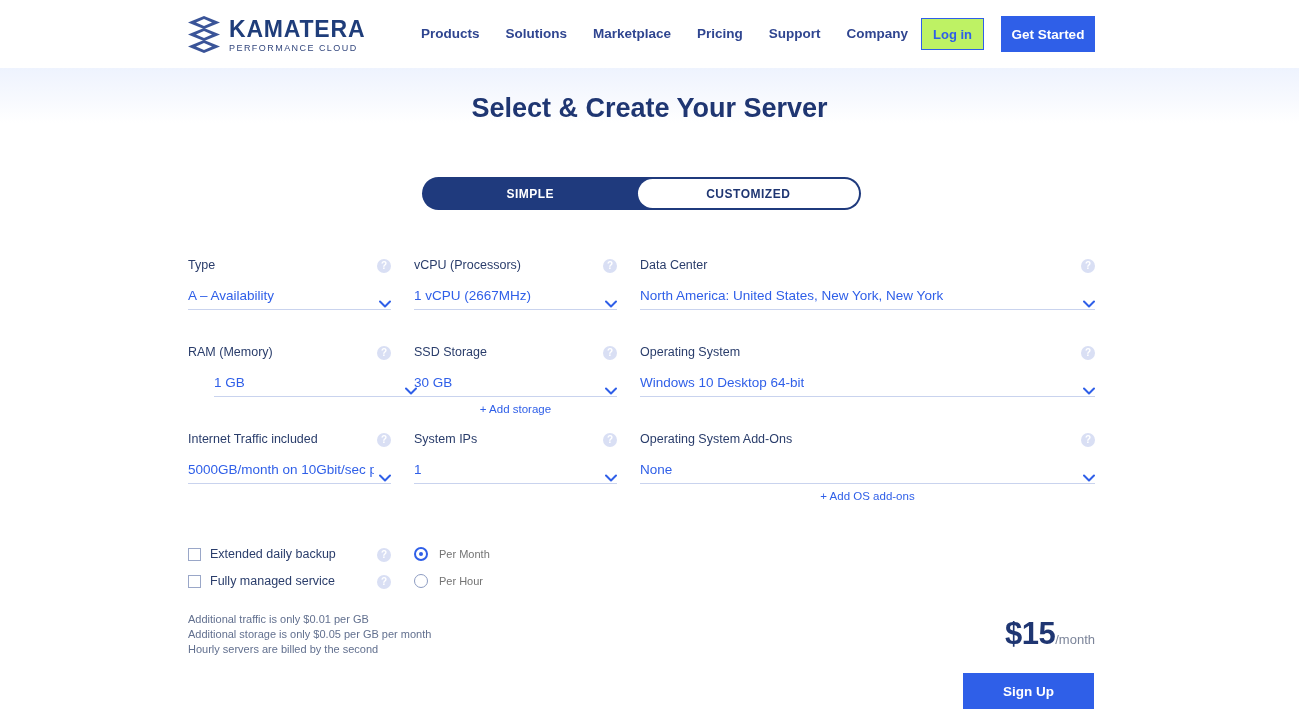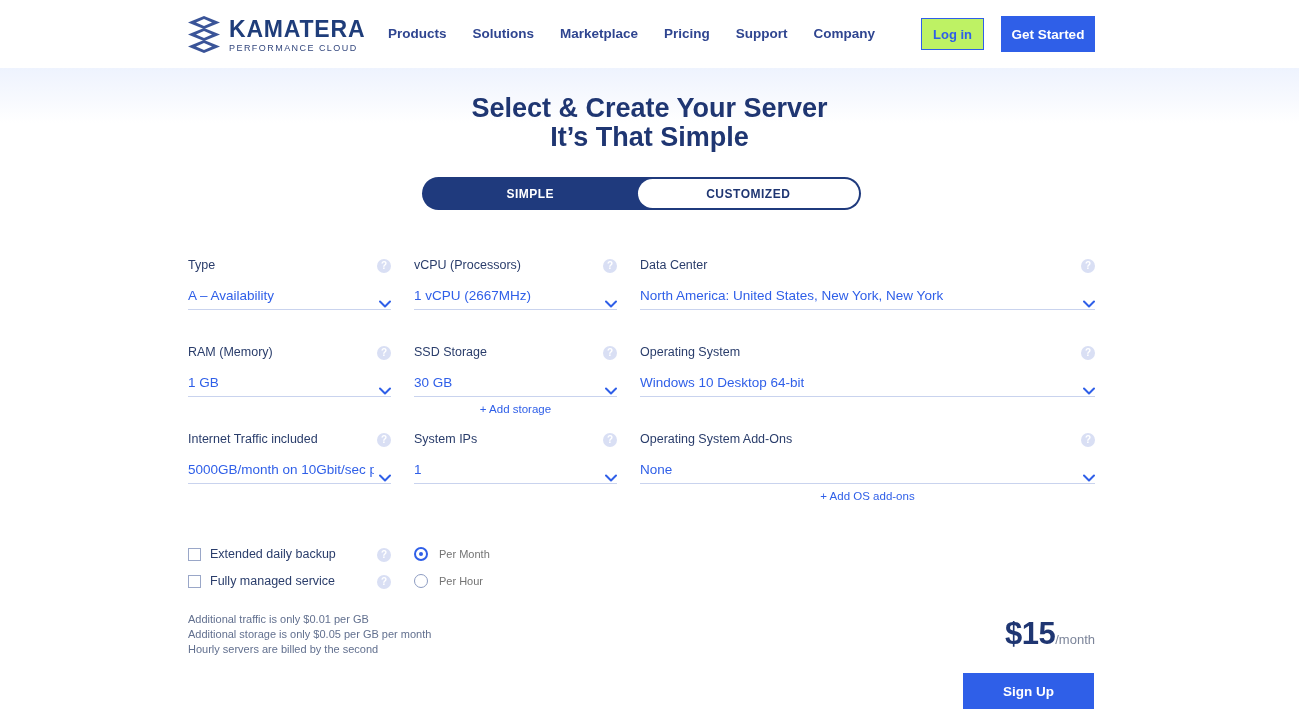--- a/index.html
+++ b/index.html
@@ -26,21 +26,21 @@
   }
   .logo-mark .chev svg { display:block; }
   .logo-text { line-height:1; padding-top:1px; }
   .logo-title {
     font-size:23px; font-weight:bold; color:#1f3d7a; letter-spacing:0.8px;
   }
   .logo-sub {
     font-size:9px; color:#33477e; letter-spacing:1.45px; margin-top:3px;
   }
   .nav {
-    position:absolute; left:388px; top:26px;
+    position:absolute; left:421px; top:26px;
     display:flex; gap:0;
   }
   .nav a {
     font-size:13.5px; font-weight:bold; color:#2f4590;
     text-decoration:none; padding:0 26px 0 0; white-space:nowrap;
   }
   .nav a:first-child { }
   .btn-started {
     position:absolute; left:1001px; top:16px;
     width:94px; height:36px; background:#2f5fe8; color:#fff;
@@ -200,21 +200,20 @@
       <a href="#">Support</a>
       <a href="#">Company</a>
     </div>
 
     <div class="btn-login2">Log in</div>
     <div class="btn-started">Get Started</div>
   </div>
 
   <div class="hero-title">
     <div>Select &amp; Create Your Server</div>
-    <div>It’s That Simple</div>
   </div>
 
   <div class="toggle">
     <div class="seg seg-simple">SIMPLE</div>
     <div class="seg seg-custom">CUSTOMIZED</div>
   </div>
 
   <div class="form">
 
     <div class="field" style="left:188px; top:258px; width:203px;">
@@ -252,21 +251,21 @@
           <svg width="12" height="8" viewBox="0 0 12 8">
               <path d="M1 1.5 L6 6.5 L11 1.5" stroke="#2f5fe8" stroke-width="2" fill="none" stroke-linecap="round" stroke-linejoin="round"></path>
             </svg>
         </div>
       </div>
     </div>
 
     <div class="field" style="left:188px; top:345px; width:203px;">
       <div class="flabel">RAM (Memory)</div>
       <div class="help" style="right:0;">?</div>
-      <div class="sel" style="width:203px;">
+      <div class="sel" style="width:203px;margin-left:26px;">
         <div class="val" style="max-width:178px;">1 GB</div>
         <div class="chev">
           <svg width="12" height="8" viewBox="0 0 12 8">
               <path d="M1 1.5 L6 6.5 L11 1.5" stroke="#2f5fe8" stroke-width="2" fill="none" stroke-linecap="round" stroke-linejoin="round"></path>
             </svg>
         </div>
       </div>
     </div>
 
     <div class="field" style="left:414px; top:345px; width:203px;">

